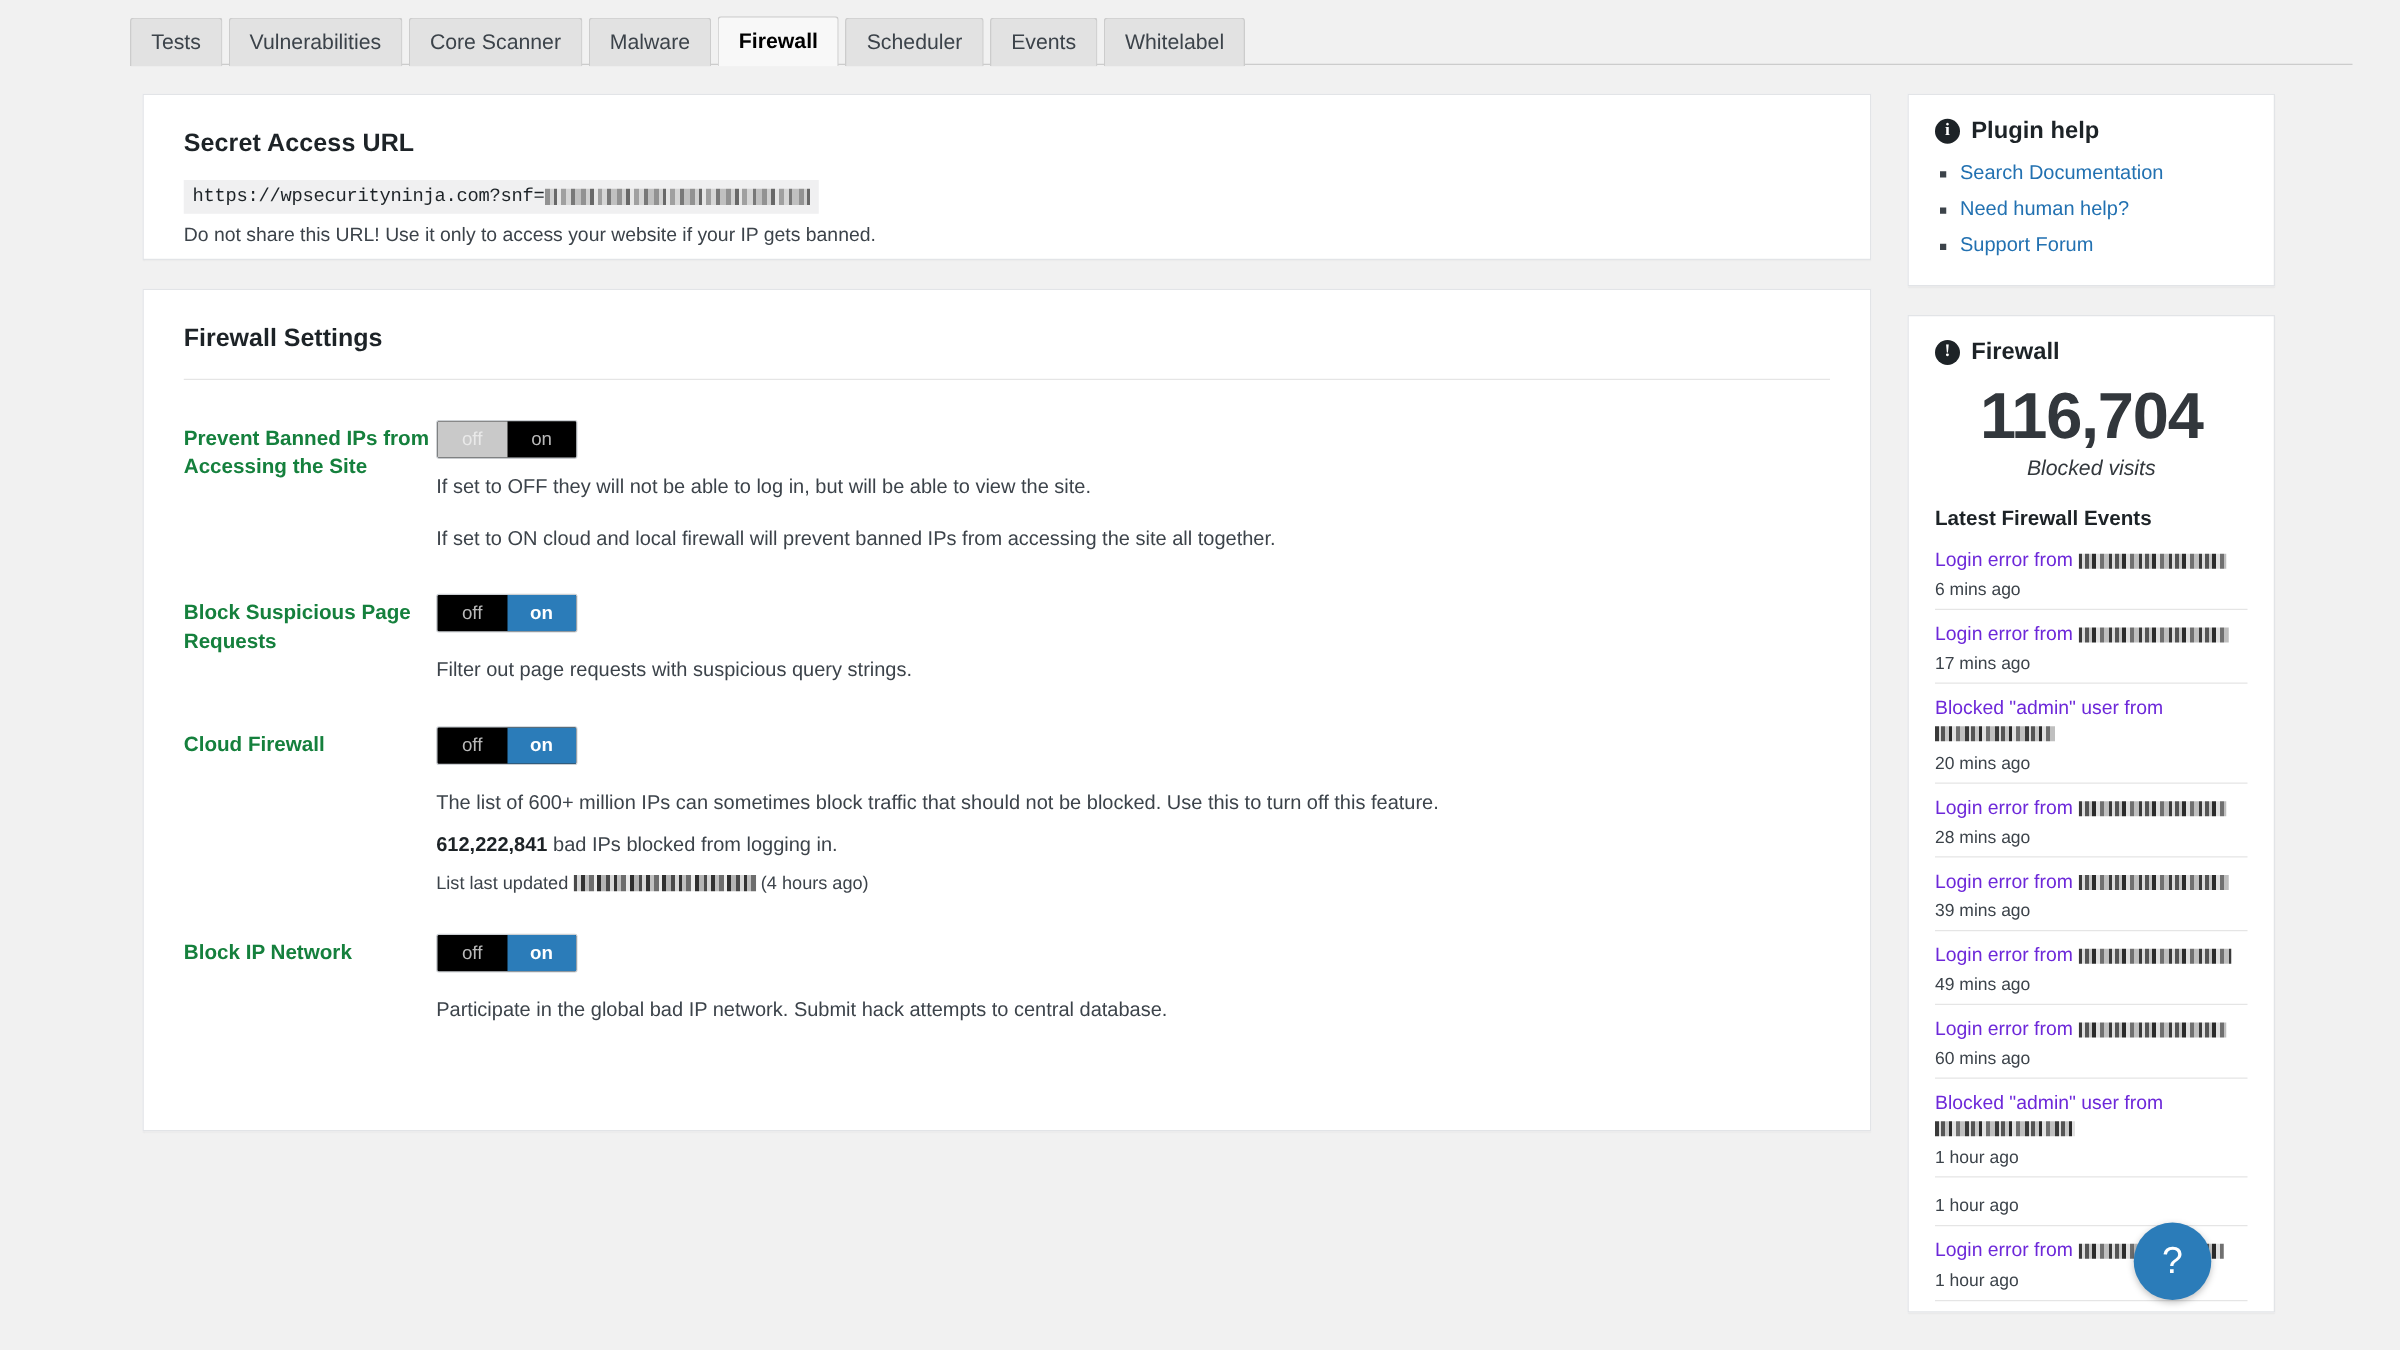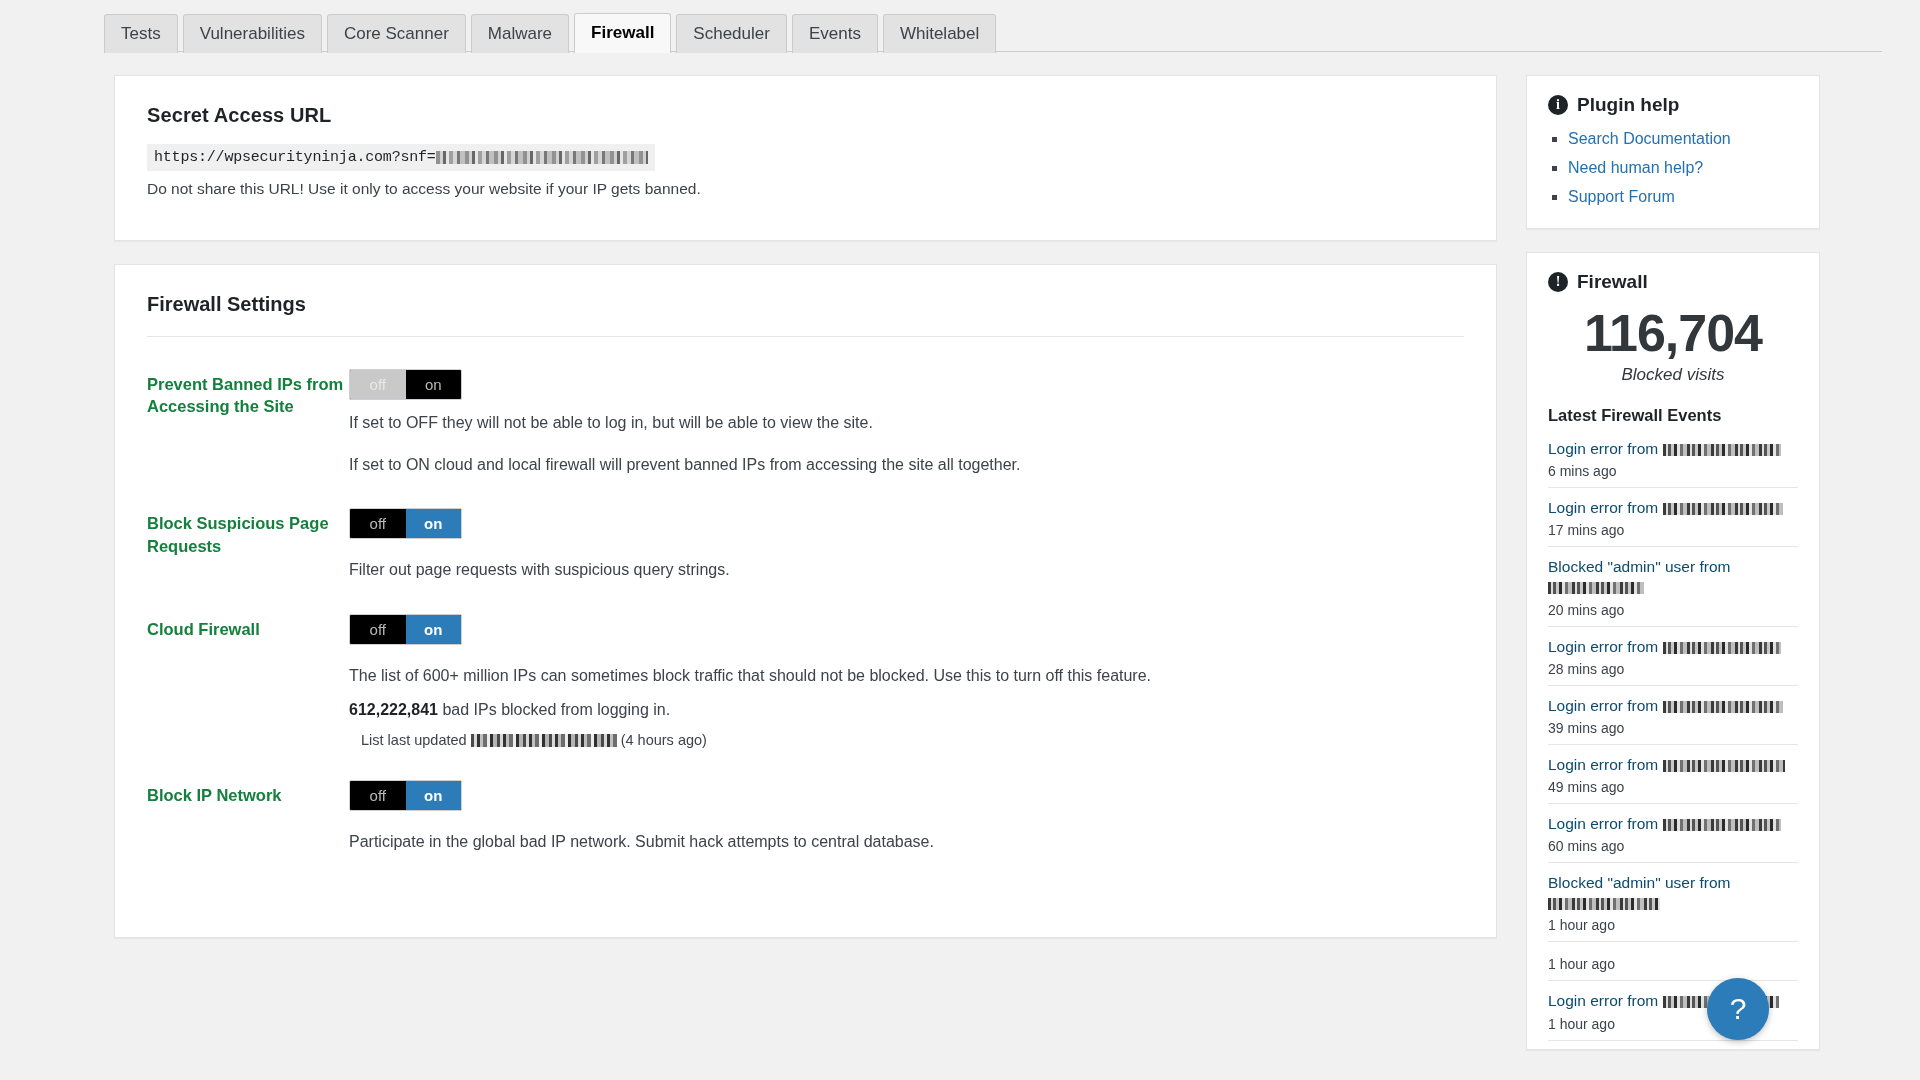--- a/index.html
+++ b/index.html
@@ -197,21 +197,21 @@
     font-size: 16px;
     color: #3c434a;
     margin: 19px 0 0 0;
     line-height: 1.45;
   }
   .desc.tight { margin-top: 11px; }
   .desc b { font-weight: bold; color: #1d2327; }
   .desc-small {
     font-size: 14.5px;
     color: #3c434a;
-    margin: 11px 0 0 12px;
+    margin: 11px 0 0 0;
   }
   .redact-inline {
     display: inline-block;
     vertical-align: -2px;
     height: 13px;
     background:
       repeating-linear-gradient(90deg,
         #4a4a4a 0px, #4a4a4a 3px,
         #d8d8d8 3px, #d8d8d8 6px,
         #333 6px, #333 9px,
@@ -300,21 +300,21 @@
     font-weight: bold;
     color: #1d2327;
     margin: 21px 0 4px 0;
   }
   .event {
     border-bottom: 1px solid #e5e5e5;
     padding: 10px 0 8px 0;
   }
   .event .ev-text {
     font-size: 15.5px;
-    color: #0c4a6e;
+    color: #6d28d9;
     line-height: 1.3;
   }
   .event .ev-time {
     font-size: 14px;
     color: #3c434a;
     margin-top: 4px;
   }
   .ip-redact {
     display: inline-block;
     vertical-align: -2px;
@@ -363,21 +363,21 @@
         <div class="tab">Scheduler</div>
         <div class="tab">Events</div>
         <div class="tab">Whitelabel</div>
       </div>
   </div>
 
   <div class="main-col">
 
 
     <div class="panel">
-      <div class="panel-pad" style="padding-bottom:42px;">
+      <div class="panel-pad" style="padding-bottom:9px;">
         <h2 class="panel-title" style="margin-bottom:17px;">Secret Access URL</h2>
         <div class="secret-url-box">
           <span>https://wpsecurityninja.com?snf=</span><span class="redact" style="width:212px;"></span>
         </div>
         <p class="url-note">Do not share this URL! Use it only to access your website if your IP gets banned.</p>
       </div>
     </div>
 
     <div class="panel">
       <div class="panel-pad" style="padding-bottom:40px;">

